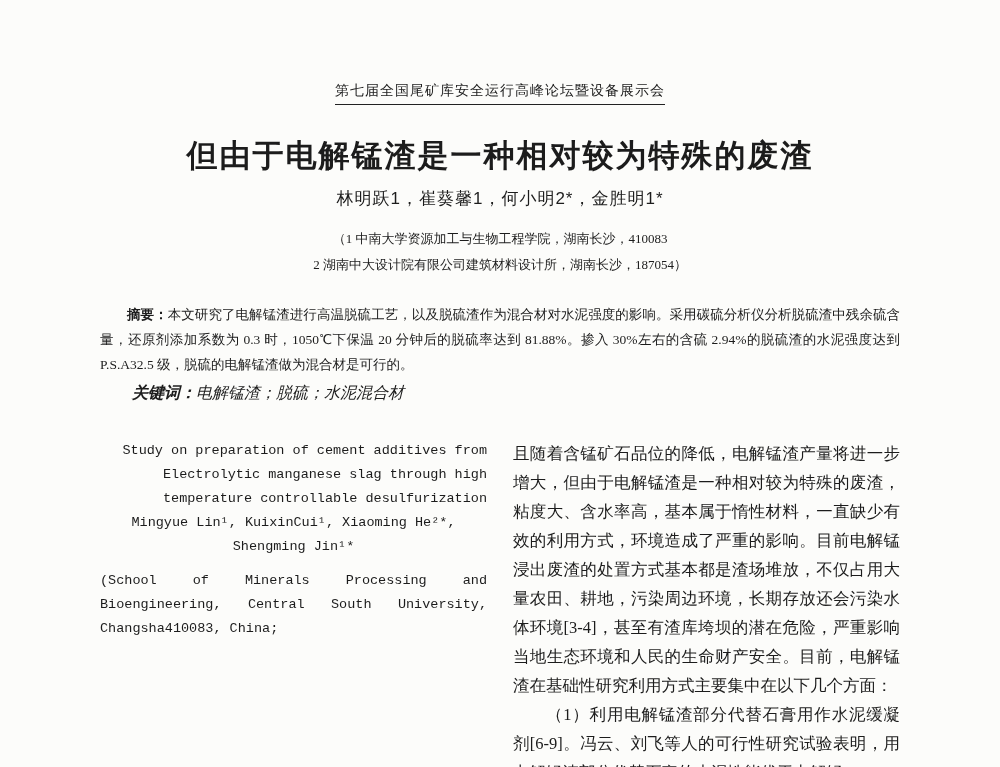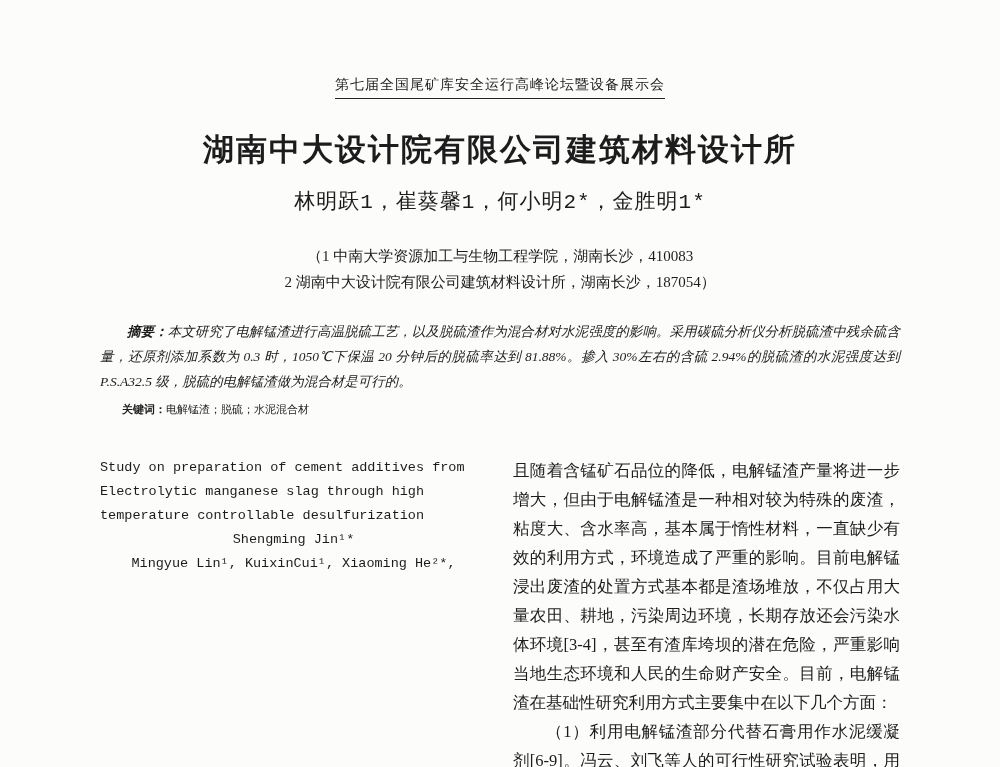--- a/index.html
+++ b/index.html
@@ -6,21 +6,21 @@
   html, body { width: 1000px; height: 767px; }
   body {
     background: #fbfbf9;
     color: #1c1c1c;
     font-family: "Liberation Serif", serif;
     overflow: hidden;
   }
   .page {
     width: 1000px;
     height: 767px;
-    padding: 0 100px;
+    padding: 6px 100px;
     background: #fcfcfa;
     position: relative;
   }
   .conf-header {
     padding-top: 76px;
     text-align: center;
     font-size: 14px;
     font-family: "Liberation Sans", sans-serif;
   }
   .conf-header span {
@@ -31,100 +31,101 @@
   }
   .title {
     margin-top: 30px;
     text-align: center;
     font-size: 31px;
     font-weight: bold;
     letter-spacing: 2px;
     font-family: "Liberation Sans", sans-serif;
   }
   .authors {
+    margin-top: 10px;
+    text-align: center;
+    font-size: 17px;
+    letter-spacing: 1px;
+    font-family: Liberation Sans, sans-serif;
+  }
+  .affil {
     margin-top: 16px;
     text-align: center;
-    font-size: 21px;
-    letter-spacing: 1px;
-    font-family: Liberation Mono, monospace;
-  }
-  .affil {
-    margin-top: 28px;
-    text-align: center;
-    font-size: 15px;
+    font-size: 13px;
     line-height: 26px;
   }
   .abstract-block {
     margin-top: 24px;
     font-size: 13.5px;
     line-height: 25px;
     text-align: justify;
-    font-style: italic;
   }
   .lead { font-weight: bold; }
   .indent { text-indent: 2em; }
   .keywords {
     margin-top: 3px;
-    font-size: 11px;
+    font-size: 16px;
     line-height: 25px;
+    font-style: italic;
   }
   .columns {
     display: flex;
     gap: 26px;
     margin-top: 34px;
   }
   .col { width: 387px; }
   .col-left {
     font-family: "Liberation Mono", "DejaVu Sans Mono", monospace;
     font-size: 13.5px;
     line-height: 24px;
   }
-  .en-title { text-align: left; }
+  .en-title { text-align: right; }
   .en-authors { text-align: center; }
   .en-affil { text-align: justify; margin-top: 10px; }
   .col-right {
     font-size: 16.5px;
     line-height: 29px;
     text-align: justify;
     font-family: "Liberation Serif", serif;
   }
   .col-right .p2 { text-indent: 2em; }
 </style>
 </head>
 <body>
 
 <div class="page">
 
   <div class="conf-header">
     <span>第七届全国尾矿库安全运行高峰论坛暨设备展示会</span>
   </div>
 
-  <h1 class="title">湖南中大设计院有限公司建筑材料设计所</h1>
+  <h1 class="title">但由于电解锰渣是一种相对较为特殊的废渣</h1>
 
   <div class="authors">林明跃1，崔葵馨1，何小明2*，金胜明1*</div>
 
   <div class="affil">
     <div>（1 中南大学资源加工与生物工程学院，湖南长沙，410083</div>
     <div>2 湖南中大设计院有限公司建筑材料设计所，湖南长沙，187054）</div>
   </div>
 
   <div class="abstract-block">
     <p class="indent"><span class="lead">摘要：</span><span>本文研究了电解锰渣进行高温脱硫工艺，以及脱硫渣作为混合材对水泥强度的影响。采用碳硫分析仪分析脱硫渣中残余硫含量，还原剂添加系数为 0.3 时，1050℃下保温 20 分钟后的脱硫率达到 81.88%。掺入 30%左右的含硫 2.94%的脱硫渣的水泥强度达到 P.S.A32.5 级，脱硫的电解锰渣做为混合材是可行的。</span></p>
   </div>
 
   <div class="keywords indent">
     <span class="lead">关键词：</span><span>电解锰渣；脱硫；水泥混合材</span>
   </div>
 
   <div class="columns">
 
     <div class="col col-left">
       <div class="en-title">Study on preparation of cement additives from Electrolytic manganese slag through high temperature controllable desulfurization</div>
+      <div class="en-authors">Mingyue Lin¹, KuixinCui¹, Xiaoming He²*,</div>
       <div class="en-authors">Shengming Jin¹*</div>
-      <div class="en-authors">Mingyue Lin¹, KuixinCui¹, Xiaoming He²*,</div>
+      <div class="en-affil">(School of Minerals Processing and Bioengineering, Central South University, Changsha410083, China;</div>
 
     </div>
 
     <div class="col col-right">
       <p class="p1">且随着含锰矿石品位的降低，电解锰渣产量将进一步增大，但由于电解锰渣是一种相对较为特殊的废渣，粘度大、含水率高，基本属于惰性材料，一直缺少有效的利用方式，环境造成了严重的影响。目前电解锰浸出废渣的处置方式基本都是渣场堆放，不仅占用大量农田、耕地，污染周边环境，长期存放还会污染水体环境[3-4]，甚至有渣库垮坝的潜在危险，严重影响当地生态环境和人民的生命财产安全。目前，电解锰渣在基础性研究利用方式主要集中在以下几个方面：</p>
       <p class="p2">（1）利用电解锰渣部分代替石膏用作水泥缓凝剂[6-9]。冯云、刘飞等人的可行性研究试验表明，用电解锰渣部分代替石膏的水泥性能优于电解锰</p>
     </div>
 
   </div>
 

